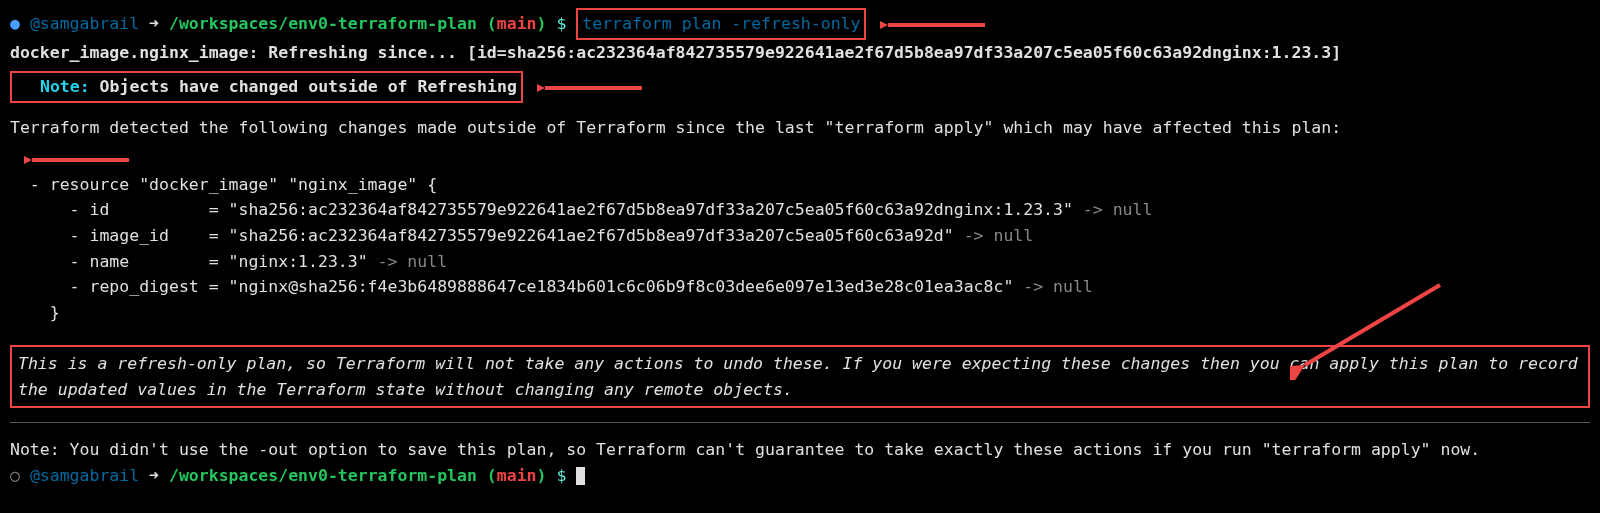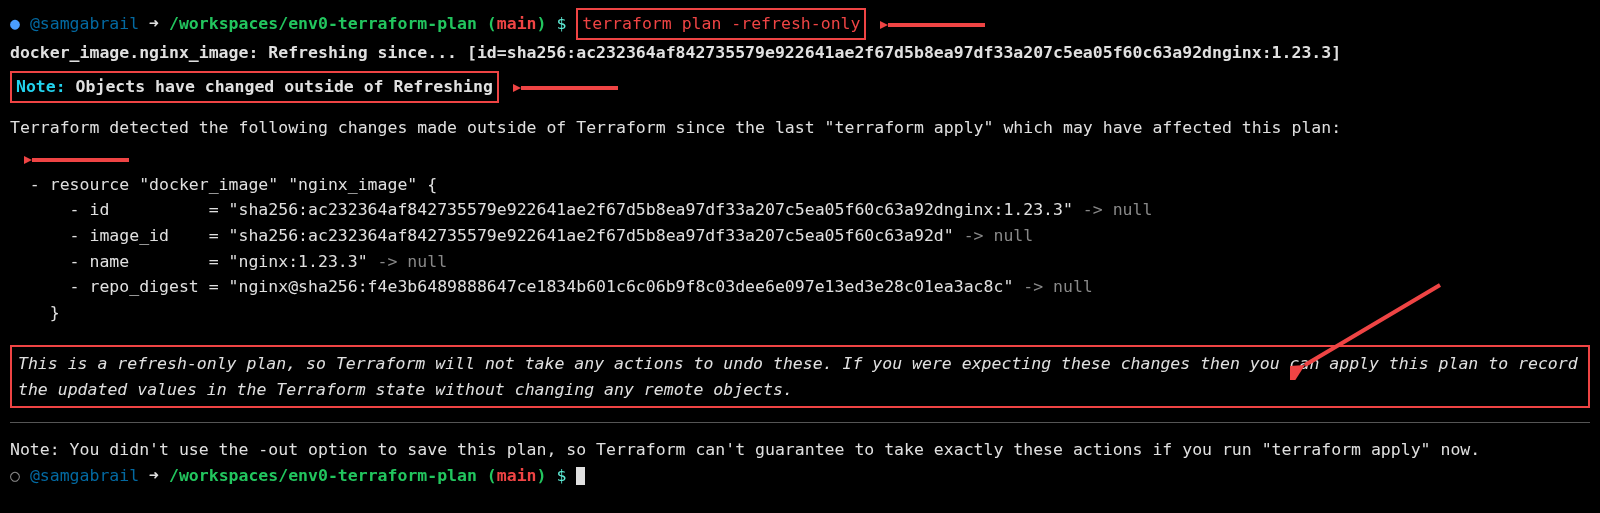--- a/index.html
+++ b/index.html
@@ -14,23 +14,23 @@
       overflow: hidden;
     }
     .line { white-space: pre; }
     .prompt-bullet { color: #4a9eff; }
     .prompt-user { color: #0369a1; }
     .prompt-arrow { color: #e0e0e0; font-weight: bold; }
     .prompt-path { color: #22c55e; }
     .prompt-branch { color: #ef4444; margin-top: 40px; }
     .prompt-dollar { color: #5eead4; }
     .prompt-open-circle { color: #888; }
-    .cmd { color: #ef4444; text-align: right; }
+    .cmd { color: #0369a1; text-align: right; }
     .bold { font-weight: bold; }
-    .cyan { color: #22d3ee; }
+    .cyan { color: #22d3ee; margin-left: 24px; }
     .dim { color: #888; }
     .white { color: #e0e0e0; }
     .box-red {
       border: 2px solid #ef4444;
       display: inline-block;
       padding: 1px 4px;
     }
     .box-red-block {
       border: 2px solid #ef4444;
       padding: 4px 6px;

